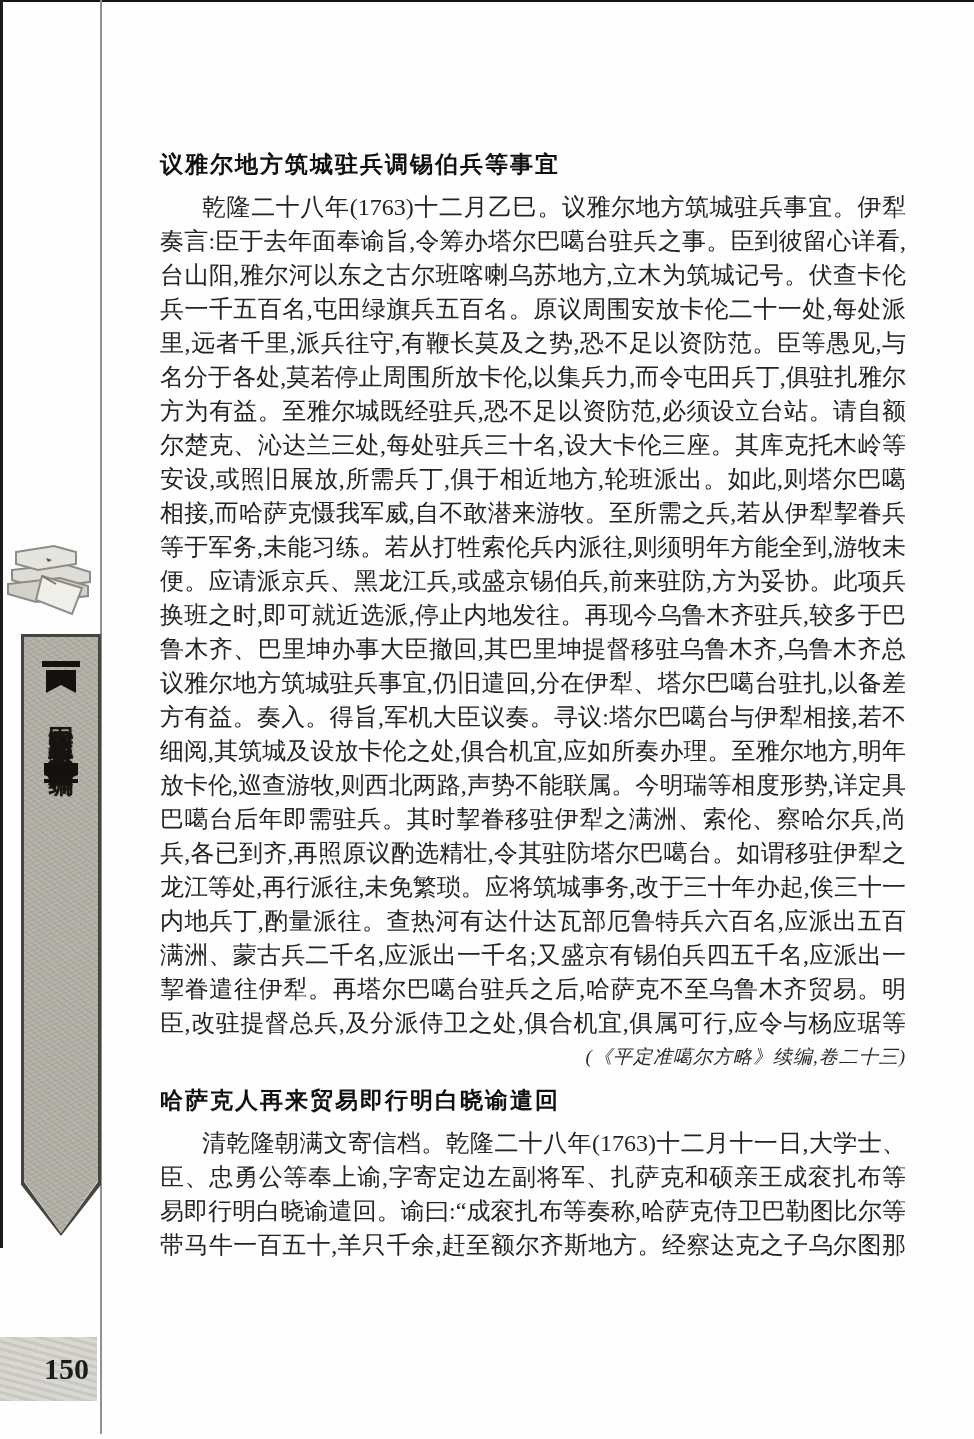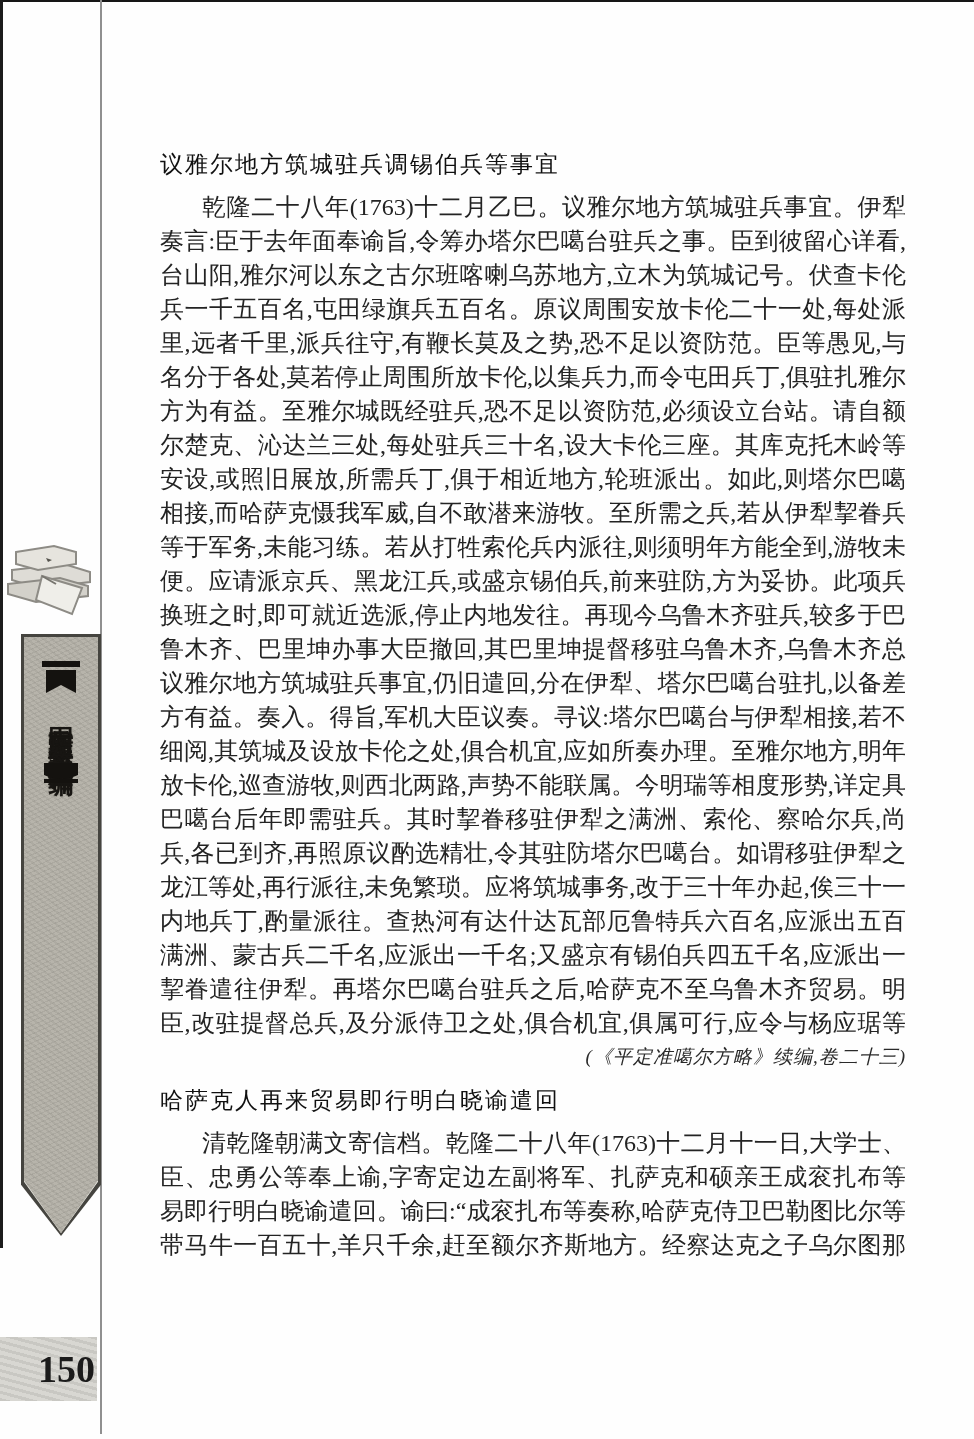--- a/index.html
+++ b/index.html
@@ -42,29 +42,29 @@
   .ribbon-bottom{margin-top:6px;}
 
   .page-band{
     position:absolute;left:0;top:1337px;width:97px;height:64px;
     background:
       repeating-linear-gradient(15deg,rgba(120,120,115,.16) 0 3px,rgba(0,0,0,0) 3px 7px),
       #d8d7d2;
     display:flex;align-items:center;justify-content:flex-end;
   }
   .page-num{
-    font-weight:bold;font-size:38px;color:#1b1b1b;padding-right:2px;
+    font-weight:bold;font-size:30px;color:#1b1b1b;padding-right:8px;
     font-family:"Liberation Serif","DejaVu Serif",serif;
   }
 
   
   .main{position:absolute;left:160px;top:148px;width:746px;color:#202020;}
   .sec-title{
     font-family:"Liberation Sans","DejaVu Sans",sans-serif;
-    font-weight:normal;font-size:23px;color:#101010;letter-spacing:2px;
+    font-weight:bold;font-size:23px;color:#101010;letter-spacing:2px;
     line-height:32px;margin:0;
   }
   .para{margin-top:10px;}
   .tl{
     font-size:24px;line-height:34px;height:34px;overflow:hidden;
     text-align:justify;text-align-last:justify;text-justify:inter-character;
     color:#232323;
   }
   .tl.ind{padding-left:42px;}
   .tl.last{text-align-last:left;}

